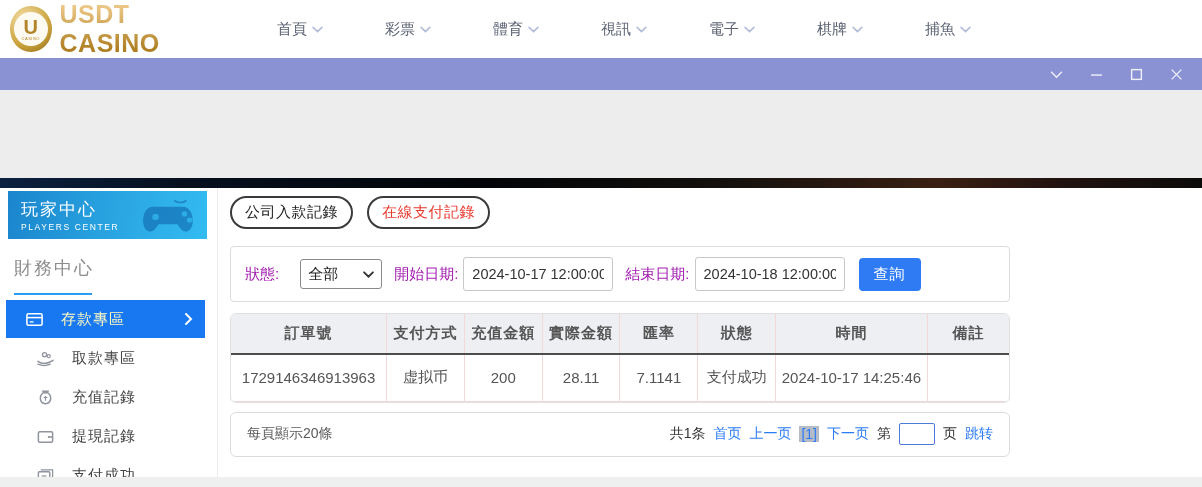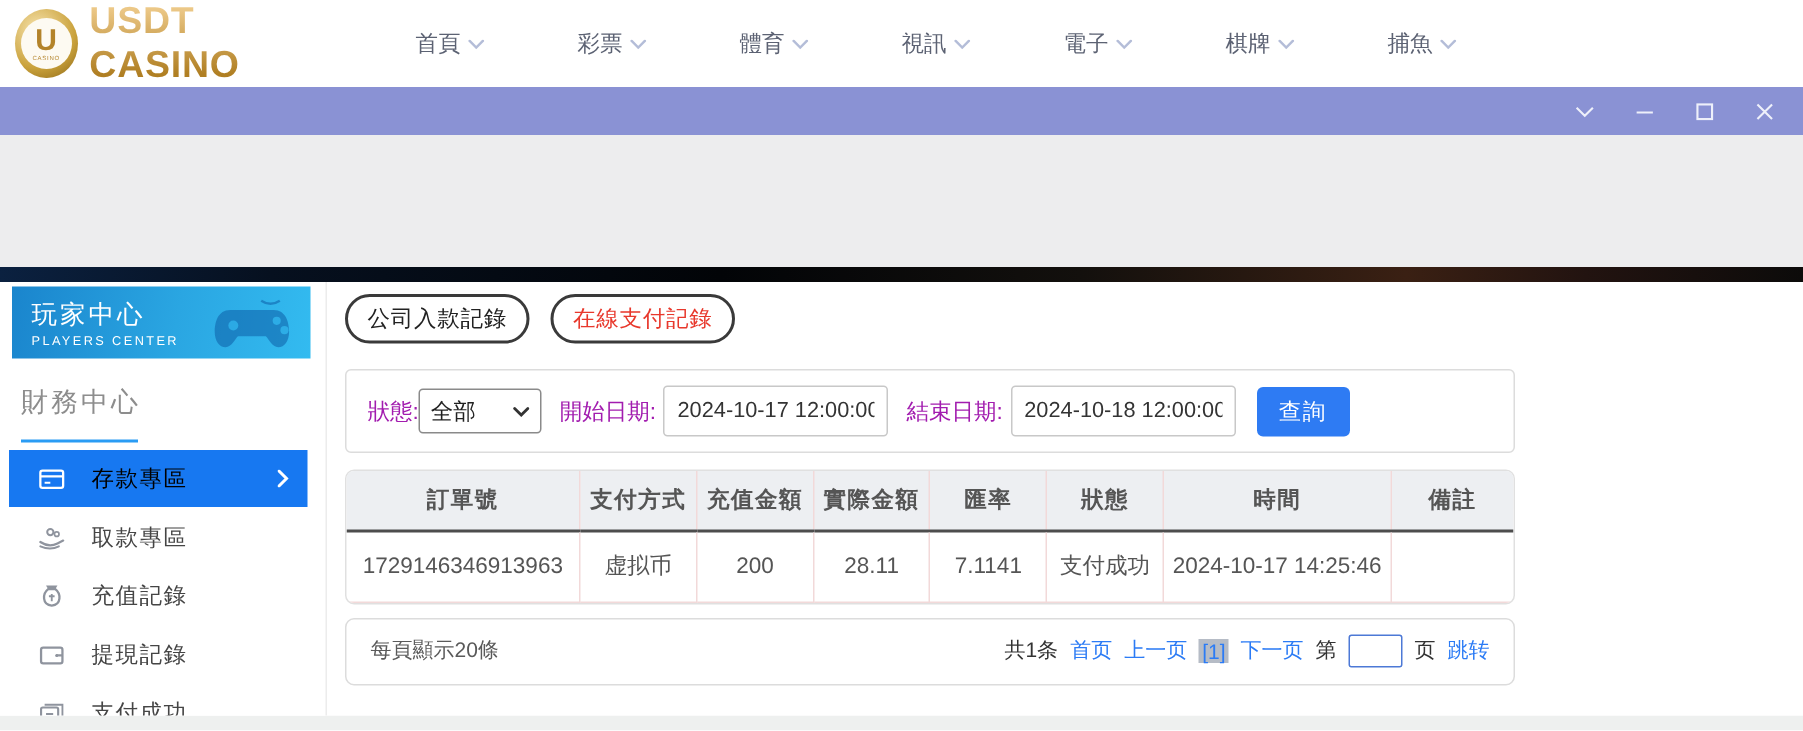--- a/index.html
+++ b/index.html
@@ -46,43 +46,43 @@
   .ps-header { margin:3px 10px 0 8px; height:48px; position:relative; overflow:hidden;
     background:linear-gradient(100deg,#1a85cd 0%,#2aa6e2 55%,#33bbf0 100%);
     padding:7px 0 0 13px; color:#fff; }
   .ps-title { font-size:17px; letter-spacing:2px; }
   .ps-subtitle { font-size:8.5px; letter-spacing:1.6px; margin-top:1px; }
   .ps-gamepad { position:absolute; right:6px; top:4px; width:62px; height:44px; opacity:.55; color:#0d5fa8; }
   .finance { padding:17px 0 0 14px; }
   .finance-title { font-size:18px; color:#8d8d8d; letter-spacing:2px; }
   .finance-underline { width:78px; height:2px; background:#2a9cf4; margin-top:13px; }
   .menu { margin-top:5px; }
-  .menu-item { height:39px; display:flex; align-items:center; padding-left:25px;
+  .menu-item { height:39px; display:flex; align-items:center; padding-left:36px;
     cursor:pointer; position:relative; }
   .menu-item .mi-icon { width:19px; height:19px; color:#8f949e; flex:none; }
   .menu-item .mi-label { font-size:15px; color:#454545; margin-left:17px; letter-spacing:1px; }
   .menu-item.active { background:#1778f1; margin:0 12px 1px 6px; padding-left:19px; height:38px; }
   .menu-item.active .mi-icon { color:#ffffff; }
-  .menu-item.active .mi-label { color:#000000; }
+  .menu-item.active .mi-label { color:#fef9c3; }
   .menu-item .mi-arrow { display:none; }
   .menu-item.active .mi-arrow { display:block; position:absolute; right:12px; width:8px; height:12px; color:#fff; }
 
   
   .content { position:absolute; left:230px; top:8px; width:780px; }
   .tabs { display:flex; gap:14px; }
   .tab-pill { border:2px solid #3a3a3a; border-radius:17px; padding:5px 13px;
     font-size:15px; color:#222; background:#fff; cursor:pointer; letter-spacing:.5px; }
   .tab-pill.red { color:#e8382c; }
 
   .filter-box { margin-top:17px; border:1px solid #dcdcdc; border-radius:4px;
     height:56px; display:flex; align-items:center; padding:0 14px; }
   .f-label { font-size:15px; color:#a21caf; }
   .sel { width:82px; height:30px; border:1px solid #8a8a8a; border-radius:3px; background:#fff;
     display:flex; align-items:center; justify-content:space-between; padding:0 7px;
-    margin-left:0; cursor:pointer; }
+    margin-left:21px; cursor:pointer; }
   .sel-value { font-size:15px; color:#222; }
   .sel .chev { width:11px; height:7px; color:#333; }
   .f-group { display:flex; align-items:center; margin-left:12px; }
   .date-input { width:150px; height:30px; border:1px solid #c8c8c8; border-radius:3px;
     font-size:14.5px; color:#333; padding:16px 8px; margin-left:5px; font-family:inherit; }
   .query-btn { margin-left:14px; background:#2e7bf3; color:#fff; border:none; border-radius:4px;
     padding:7px 15px; font-size:15px; cursor:pointer; letter-spacing:1px; }
 
   .table-box { margin-top:11px; border:1px solid #e0e0e0; border-radius:6px; overflow:hidden; }
   table.rec { width:100%; border-collapse:collapse; table-layout:fixed; }

